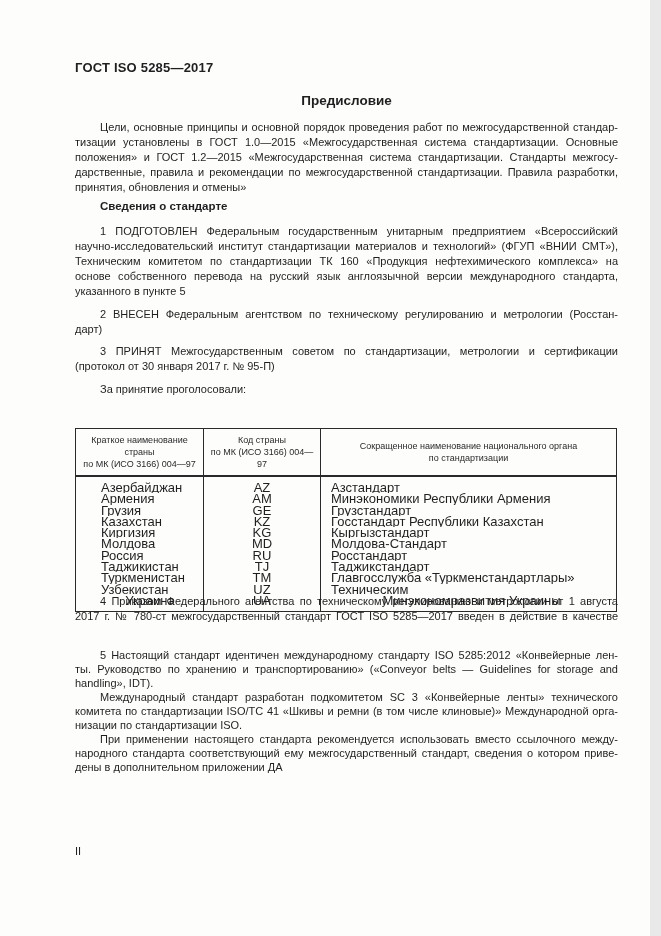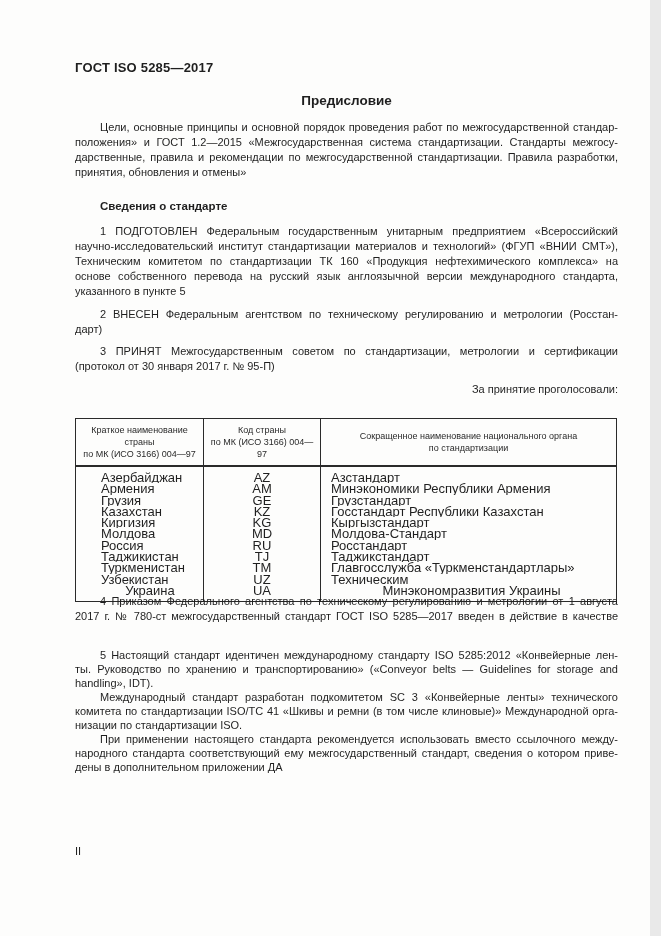--- a/index.html
+++ b/index.html
@@ -35,31 +35,31 @@
   .section-heading {
     top: 200px;
     font-size: 11.5px;
     font-weight: bold;
     text-indent: 25px;
   }
   .intro   { top: 120px; }
   .item1   { top: 224px; }
   .item2   { top: 307px; }
   .item3   { top: 344px; }
-  .vote    { top: 383px; font-size: 11px; text-indent: 25px; text-align: right; }
+  .vote    { top: 383px; font-size: 11px; text-indent: 25px; }
   .item4   { top: 594px; }
   .item5a  { top: 648px; }
   .item5b  { top: 690px; }
   .item5c  { top: 732px; }
   .item6   { top: 786px; font-size: 11px; text-indent: 25px; }
   .page-number { top: 845px; font-size: 11px; }
 
   table.doc-table {
     position: absolute;
-    top: 418px;
+    top: 428px;
     left: 75px;
     width: 541px;
     border-collapse: collapse;
     table-layout: fixed;
     padding-left: 32px;
   }
   table.doc-table { border: 1.5px solid #2a2a2a; }
   .doc-table th {
     border-bottom: 2px solid #2a2a2a;
     font-weight: normal;
@@ -92,20 +92,21 @@
 <body>
 
 <div class="page">
 
   <div class="abs doc-code">ГОСТ ISO 5285—2017</div>
 
   <div class="abs page-title">Предисловие</div>
 
   <div class="abs para intro indent-first">
       <div class="line">Цели, основные принципы и основной порядок проведения работ по межгосударственной стандар-</div>
+      <div class="line">тизации установлены в ГОСТ 1.0—2015 «Межгосударственная система стандартизации. Основные</div>
       <div class="line">положения» и ГОСТ 1.2—2015 «Межгосударственная система стандартизации. Стандарты межгосу-</div>
       <div class="line">дарственные, правила и рекомендации по межгосударственной стандартизации. Правила разработки,</div>
       <div class="line last">принятия, обновления и отмены»</div>
     </div>
 
   <div class="abs section-heading">Сведения о стандарте</div>
 
   <div class="abs para item1 indent-first">
       <div class="line">1 ПОДГОТОВЛЕН Федеральным государственным унитарным предприятием «Всероссийский</div>
       <div class="line">научно-исследовательский институт стандартизации материалов и технологий» (ФГУП «ВНИИ СМТ»),</div>

